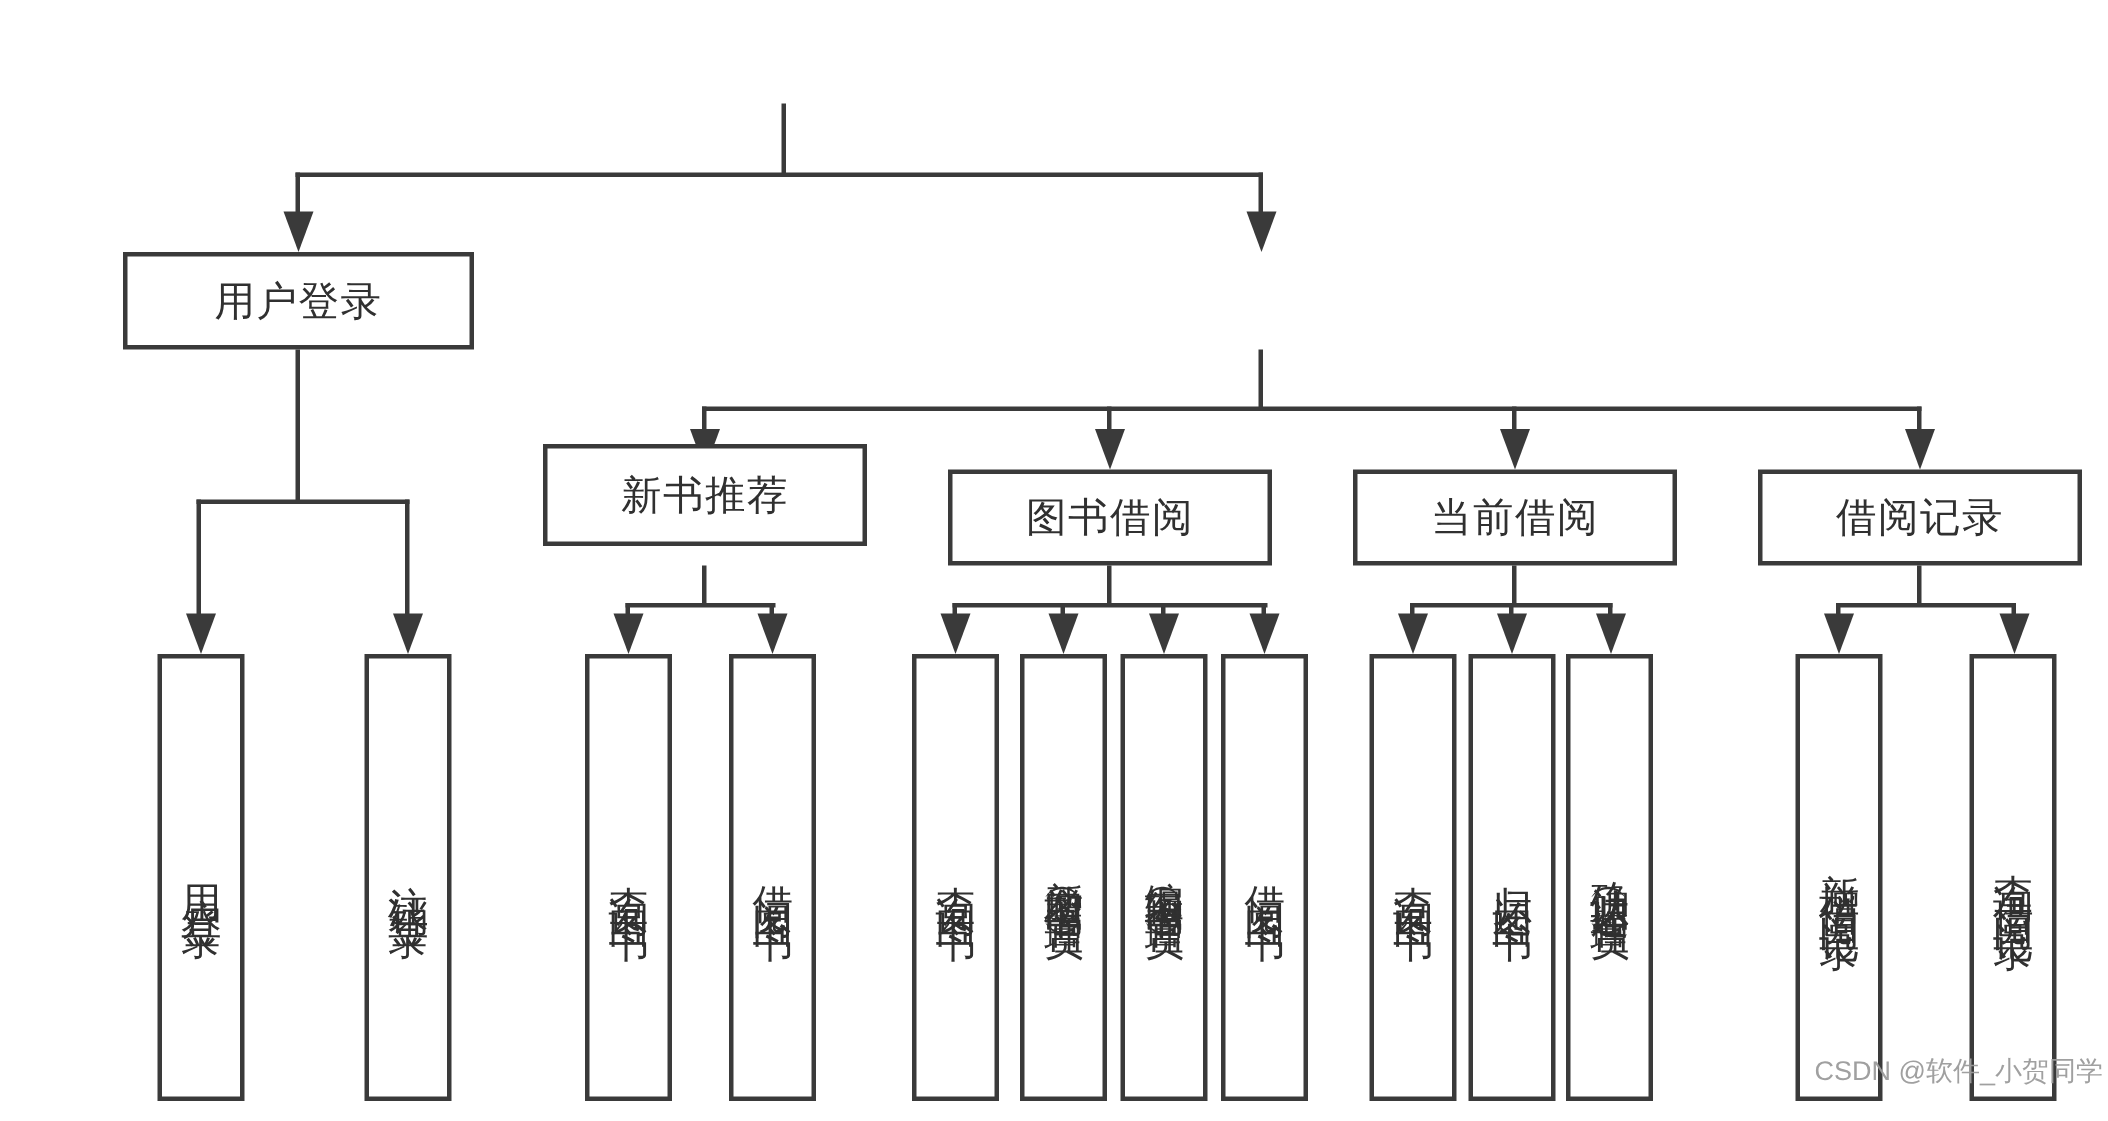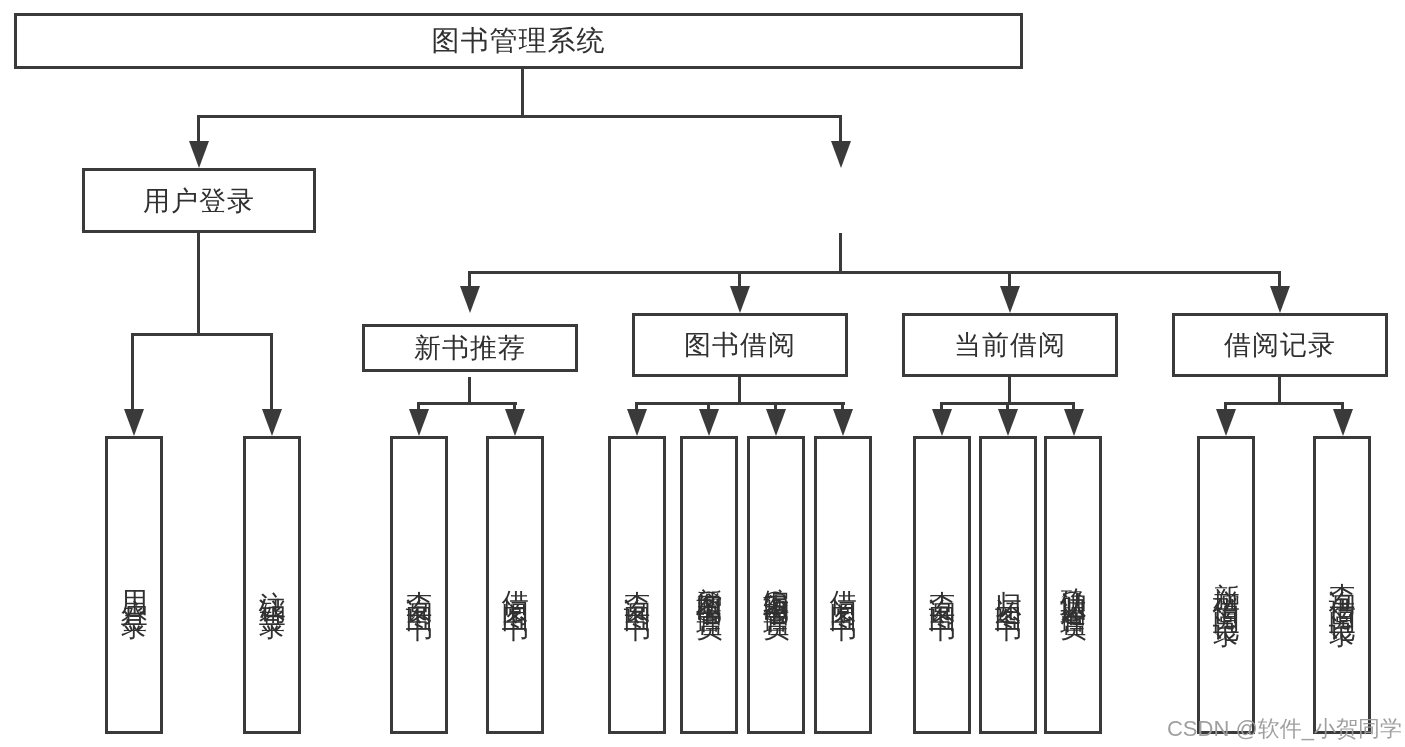--- a/index.html
+++ b/index.html
@@ -32,32 +32,29 @@
   .vtext.long{letter-spacing:4px;font-size:26px;}
   .vl{position:absolute;width:3px;background:var(--line);}
   .hl{position:absolute;height:3px;background:var(--line);}
   .arrow{
     position:absolute;width:0;height:0;
     border-left:10px solid transparent;
     border-right:10px solid transparent;
     border-top:27px solid var(--line);
   }
   .watermark{
-    position:absolute;right:3px;bottom:3px;z-index:9;
-    font-size:22px;color:var(--watermark);white-space:nowrap;opacity:.95;
+    position:absolute;right:3px;bottom:21px;z-index:9;
+    font-size:18px;color:var(--watermark);white-space:nowrap;opacity:.95;
   }
 </style>
 </head>
 <body>
 
 <div id="stage">
 
-  <div class="box hbox root" style="left:14px;top:13px;width:1009px;height:56px">
-    <span>图书管理系统</span>
-  </div>
 
   <div class="vl" style="left:521px;top:69px;height:48px"></div>
   <div class="hl" style="left:197px;top:115px;width:645px"></div>
   <div class="vl" style="left:197px;top:115px;height:28px"></div>
   <div class="arrow" style="left:189px;top:141px"></div>
   <div class="vl" style="left:839px;top:115px;height:28px"></div>
   <div class="arrow" style="left:831px;top:141px"></div>
 
   <div class="box hbox" style="left:82px;top:168px;width:234px;height:65px">
     <span>用户登录</span>
@@ -74,21 +71,21 @@
   <div class="hl" style="left:468px;top:271px;width:813px"></div>
   <div class="vl" style="left:468px;top:271px;height:19px"></div>
   <div class="arrow" style="left:460px;top:286px"></div>
   <div class="vl" style="left:738px;top:271px;height:19px"></div>
   <div class="arrow" style="left:730px;top:286px"></div>
   <div class="vl" style="left:1008px;top:271px;height:19px"></div>
   <div class="arrow" style="left:1000px;top:286px"></div>
   <div class="vl" style="left:1278px;top:271px;height:19px"></div>
   <div class="arrow" style="left:1270px;top:286px"></div>
 
-  <div class="box hbox" style="left:362px;top:324px;width:216px;height:48px">
+  <div class="box hbox" style="left:362px;top:296px;width:216px;height:68px">
     <span>新书推荐</span>
   </div>
   <div class="box hbox" style="left:902px;top:313px;width:216px;height:64px">
     <span>当前借阅</span>
   </div>
   <div class="box hbox" style="left:632px;top:313px;width:216px;height:64px">
     <span>图书借阅</span>
   </div>
   <div class="box hbox" style="left:1172px;top:313px;width:216px;height:64px">
     <span>借阅记录</span>

